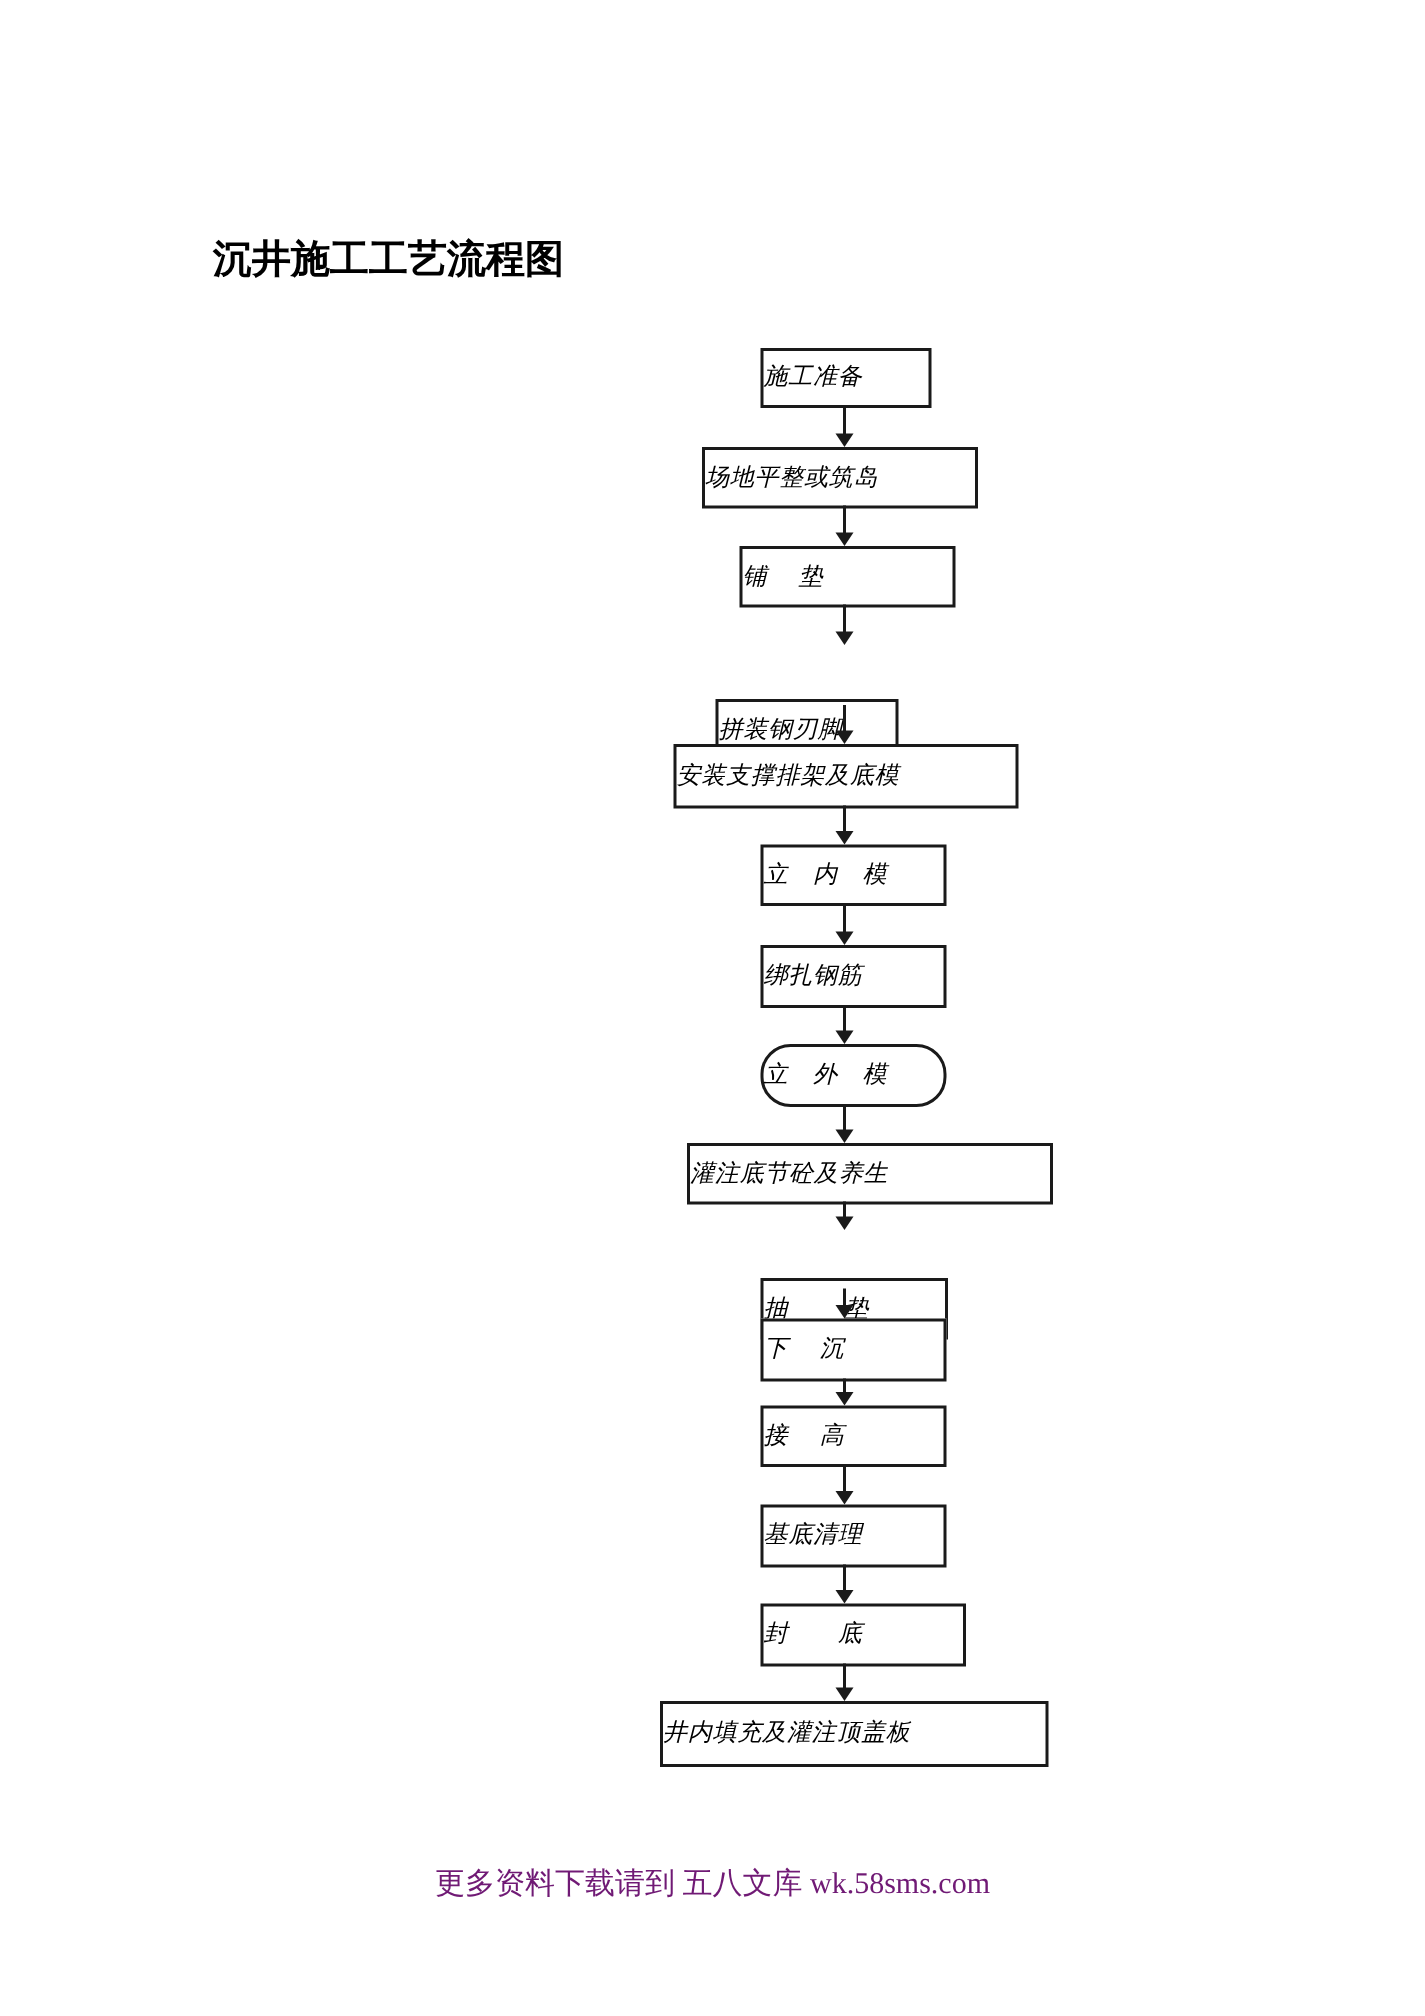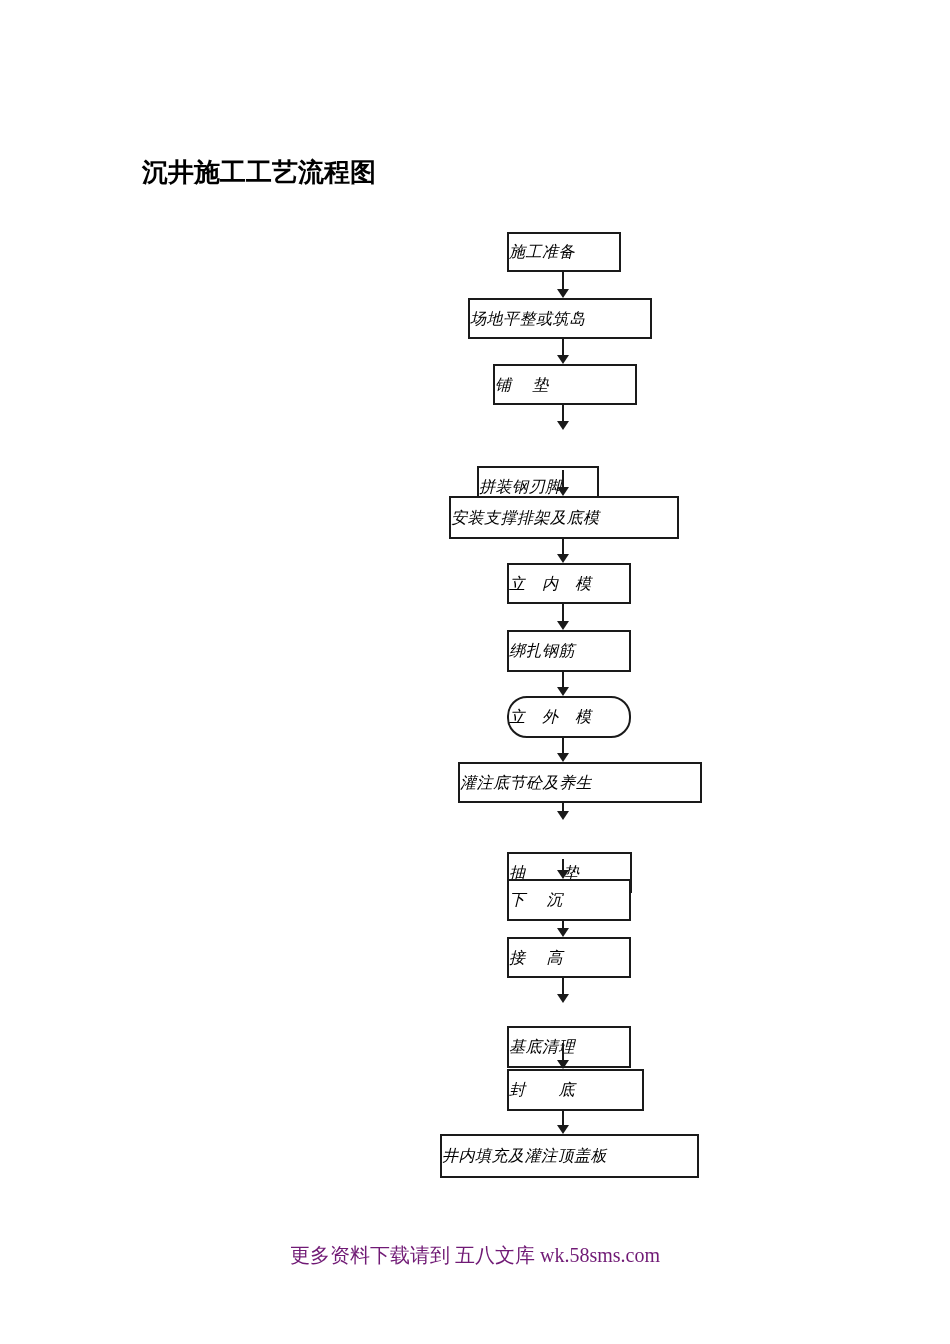--- a/index.html
+++ b/index.html
@@ -81,21 +81,21 @@
     <div class="node" style="left:493px; top:364px;  width:144px; height:41px;">铺　 垫</div>
     <div class="node" style="left:477px; top:430px;  width:122px; height:42px;margin-top:36px;">拼装钢刃脚</div>
     <div class="node" style="left:449px; top:496px;  width:230px; height:43px;">安装支撑排架及底模</div>
     <div class="node" style="left:507px; top:563px;  width:124px; height:41px;">立　内　模</div>
     <div class="node" style="left:507px; top:630px;  width:124px; height:42px;">绑扎钢筋</div>
     <div class="node" style="left:507px; top:696px;  width:124px; height:42px;border-radius:20px;">立　外　模</div>
     <div class="node" style="left:458px; top:762px;  width:244px; height:41px;">灌注底节砼及养生</div>
     <div class="node" style="left:507px; top:820px;  width:125px; height:41px;margin-top:32px;">抽　　 垫</div>
     <div class="node" style="left:507px; top:879px;  width:124px; height:42px;">下　 沉</div>
     <div class="node" style="left:507px; top:937px;  width:124px; height:41px;">接　 高</div>
-    <div class="node" style="left:507px; top:1003px; width:124px; height:42px;margin-top:23px;">基底清理</div>
+    <div class="node" style="left:507px; top:1003px; width:124px; height:42px;">基底清理</div>
     <div class="node" style="left:507px; top:1069px; width:137px; height:42px;">封　　底</div>
     <div class="node" style="left:440px; top:1134px; width:259px; height:44px;">井内填充及灌注顶盖板</div>
 
     <div class="arrow" style="left:557px; top:272px;  height:26px;">
         <span class="shaft"></span>
         <span class="head"></span>
       </div>
     <div class="arrow" style="left:557px; top:339px;  height:25px;">
         <span class="shaft"></span>
         <span class="head"></span>

